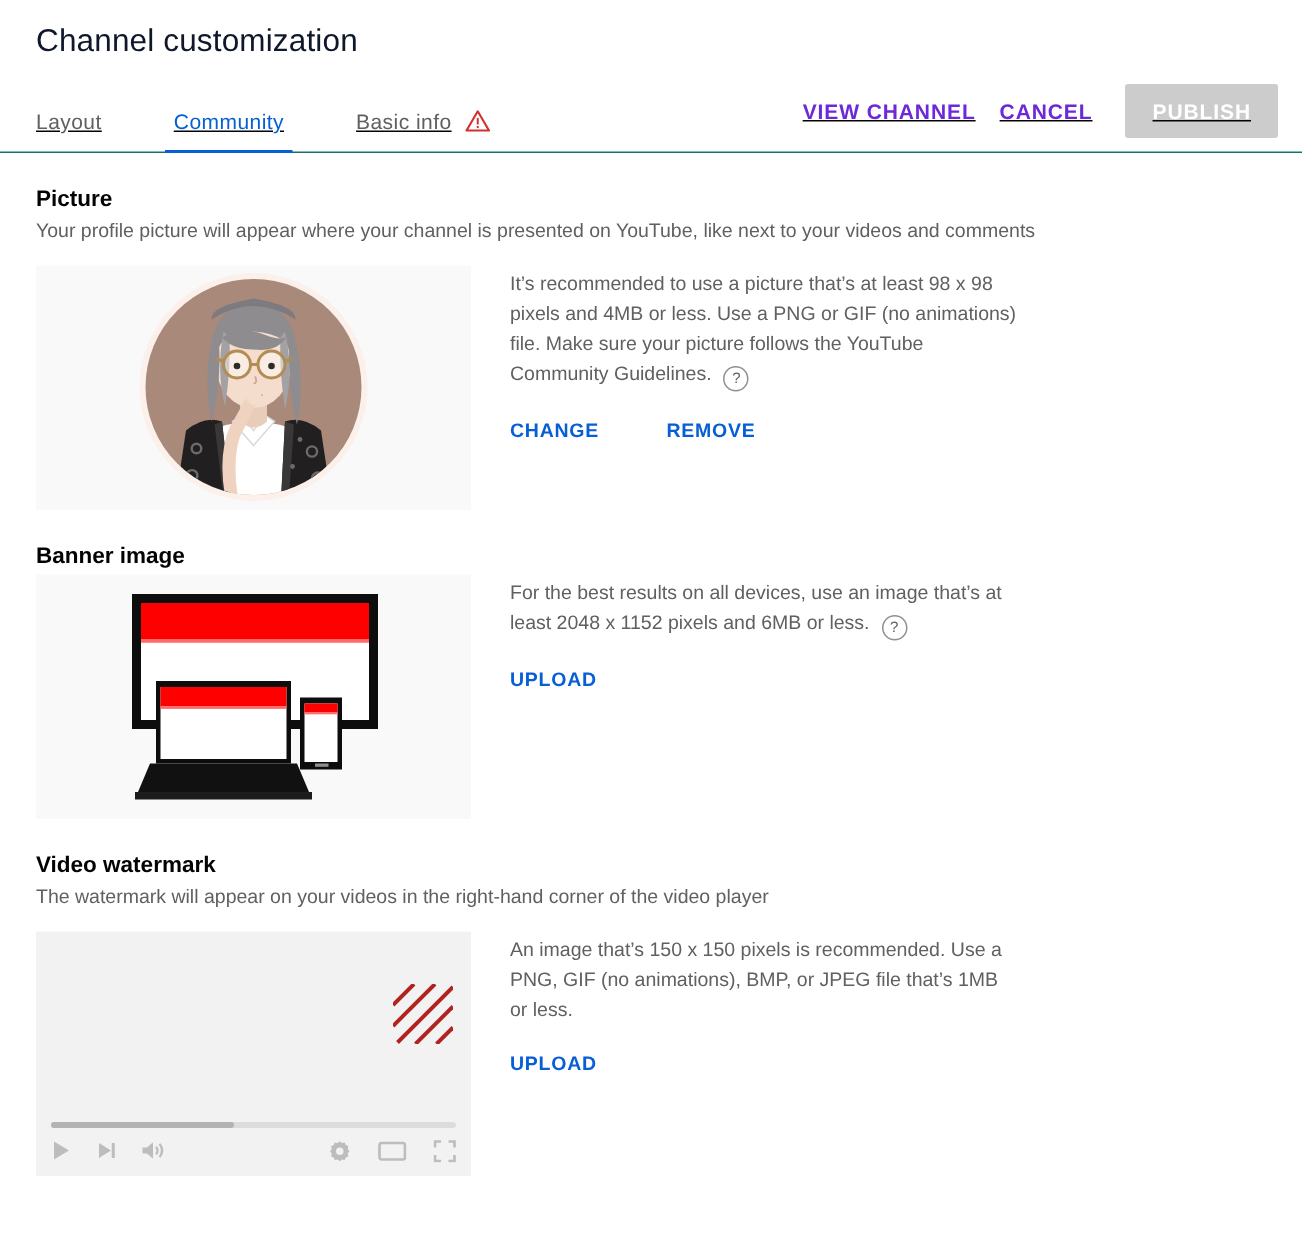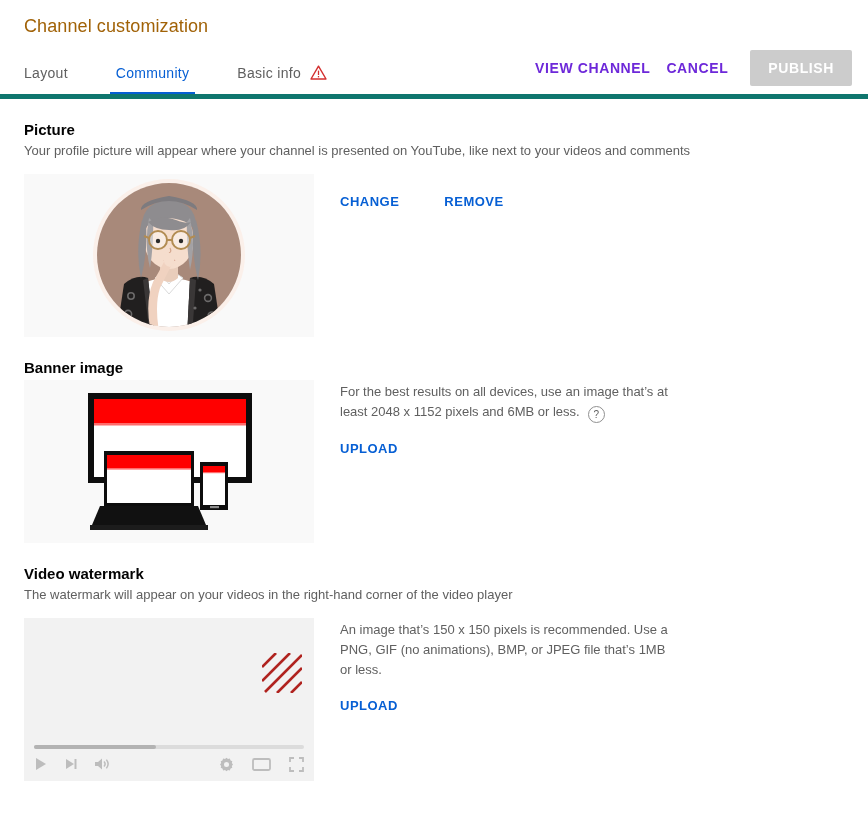--- a/index.html
+++ b/index.html
@@ -11,36 +11,37 @@
     width: 868px;
     height: 835px;
     font-family: "Liberation Sans", sans-serif;
     color: #030303;
     overflow: hidden;
     position: relative;
   }
 
   
   .page-title {
-    font-size: 18px;
+    font-size: 21px;
     font-weight: 400;
-    color: #a16207;
+    color: #0f172a;
     padding: 16px 0 0 24px;
     letter-spacing: 0.1px;
   }
 
   .topbar {
     display: flex;
-    align-items: flex-end;
+    align-items: flex-start;
     justify-content: space-between;
-    border-bottom: 5px solid #0f766e;
+    border-bottom: 1px solid #0f766e;
     height: 46px;
     padding: 0 16px 0 24px;
     box-sizing: border-box;
     margin-top: 16px;
+    text-decoration: underline;
   }
 
   .tabs {
     display: flex;
     align-items: flex-end;
     height: 46px;
   }
   .tab {
     position: relative;
     font-size: 14px;
@@ -314,20 +315,23 @@
             <path d="M146 74 Q148 78 145 79" fill="none" stroke="#d4a58c" stroke-width="1.2"></path>
             <path d="M140 86 Q145 90 151 86" fill="none" stroke="#c98b78" stroke-width="1.4"></path>
 
             <path d="M128 163 Q120 130 129 108 Q136 96 141 86 L148 90 Q142 102 136 114 Q130 132 136 163 Z" fill="#f0d2c0"></path>
             <path d="M139 82 Q146 76 150 82 Q152 90 146 93 Q139 92 139 82 Z" fill="#f5ddcd"></path>
           </g>
         </svg>
       </div>
 
       <div class="info-col">
+        <div class="info-text">
+          <span>It’s recommended to use a picture that’s at least 98 x 98 pixels and 4MB or less. Use a PNG or GIF (no animations) file. Make sure your picture follows the YouTube Community Guidelines.</span><span class="help-icon">?</span>
+        </div>
         <div class="link-row">
           <div class="link-btn">CHANGE</div>
           <div class="link-btn">REMOVE</div>
         </div>
       </div>
     </div>
   </div>
 
   <div class="section">
     <div class="section-title">Banner image</div>

